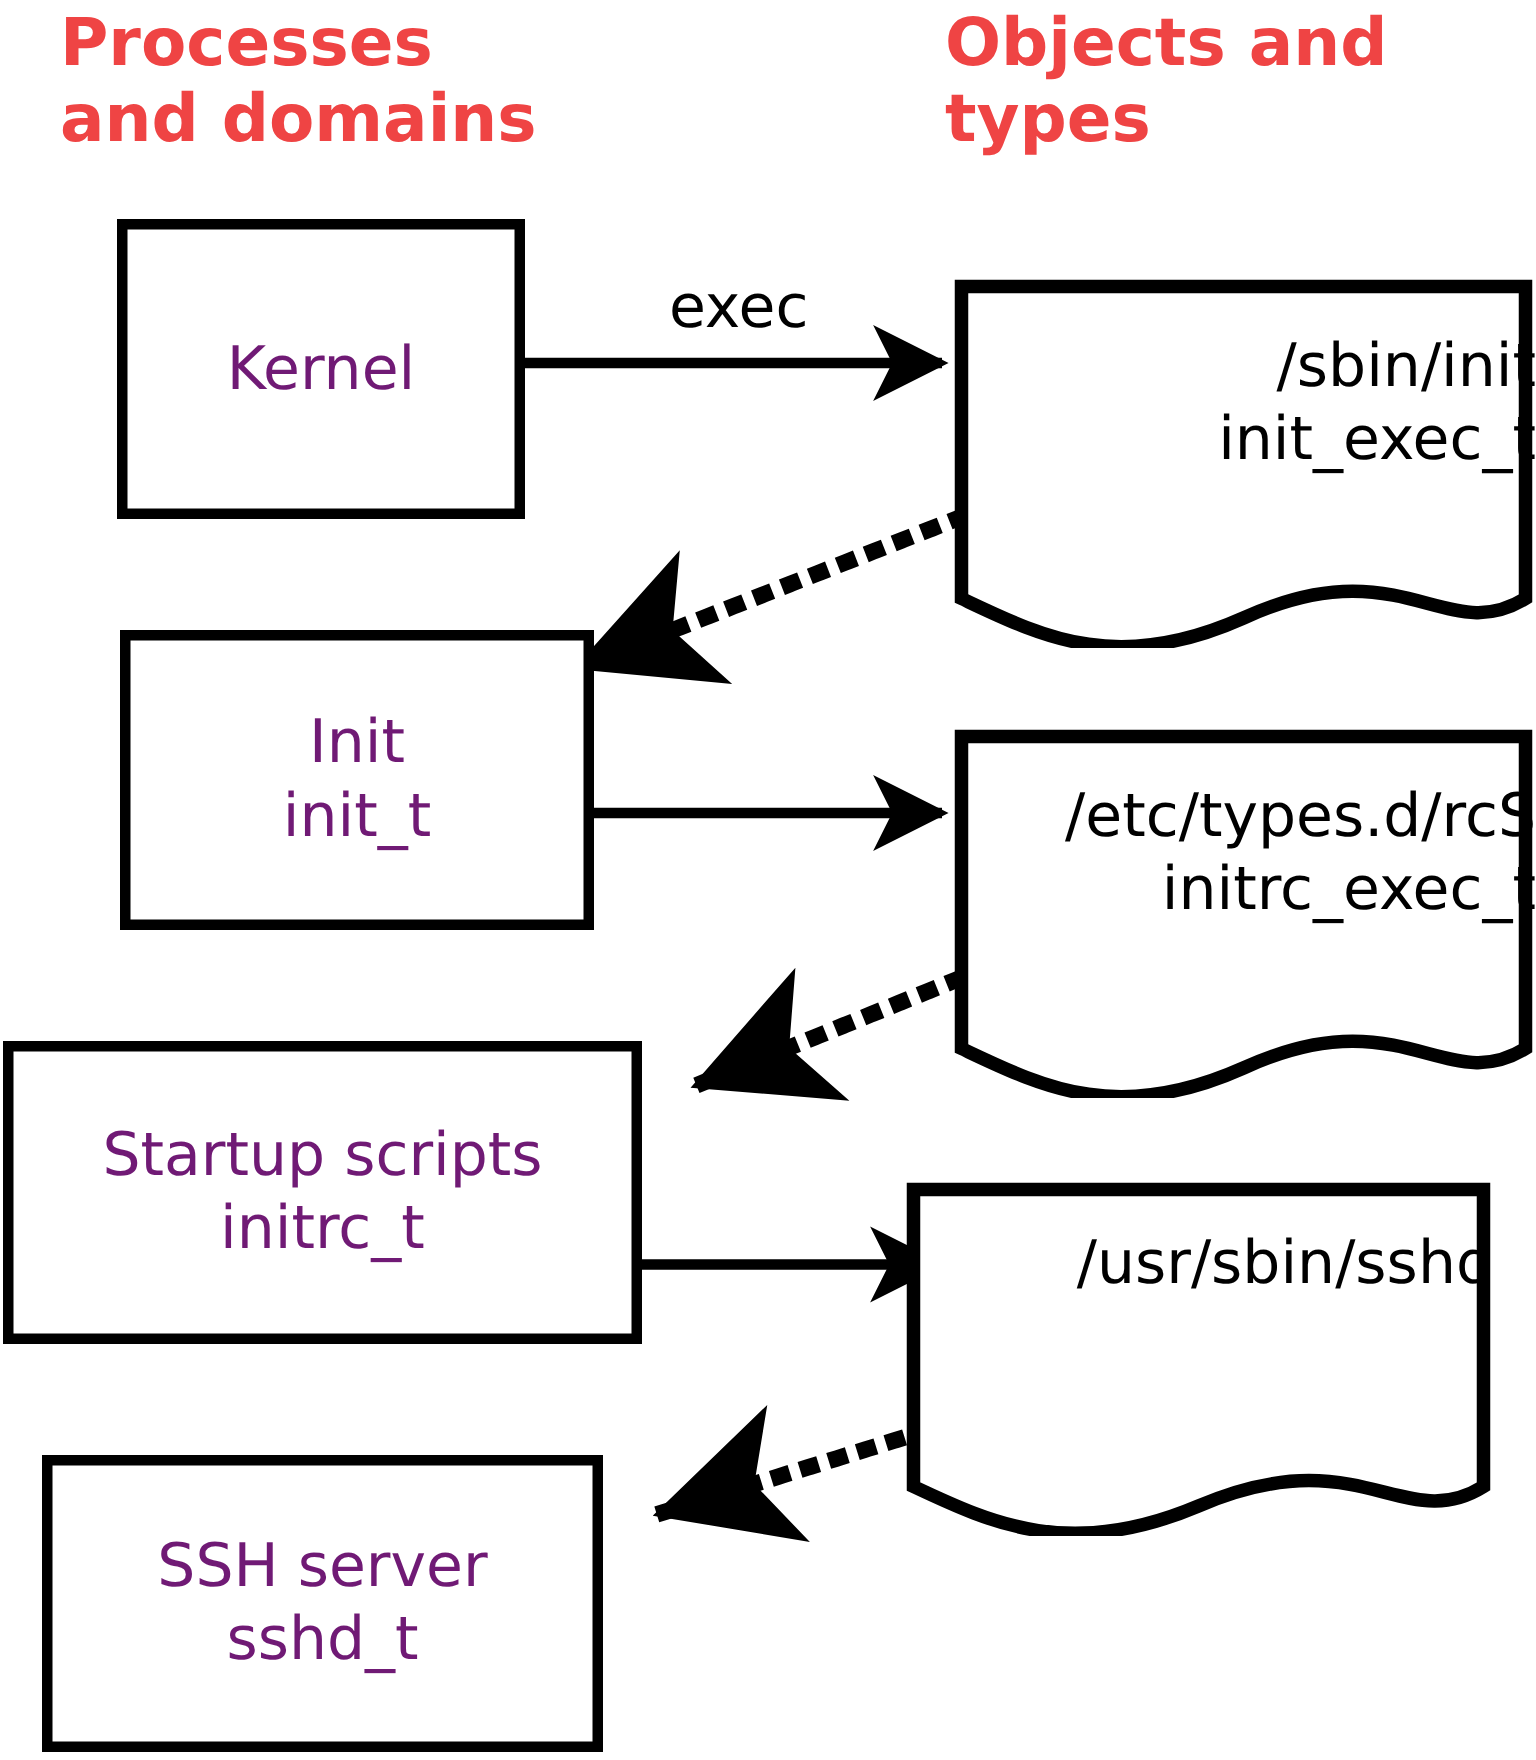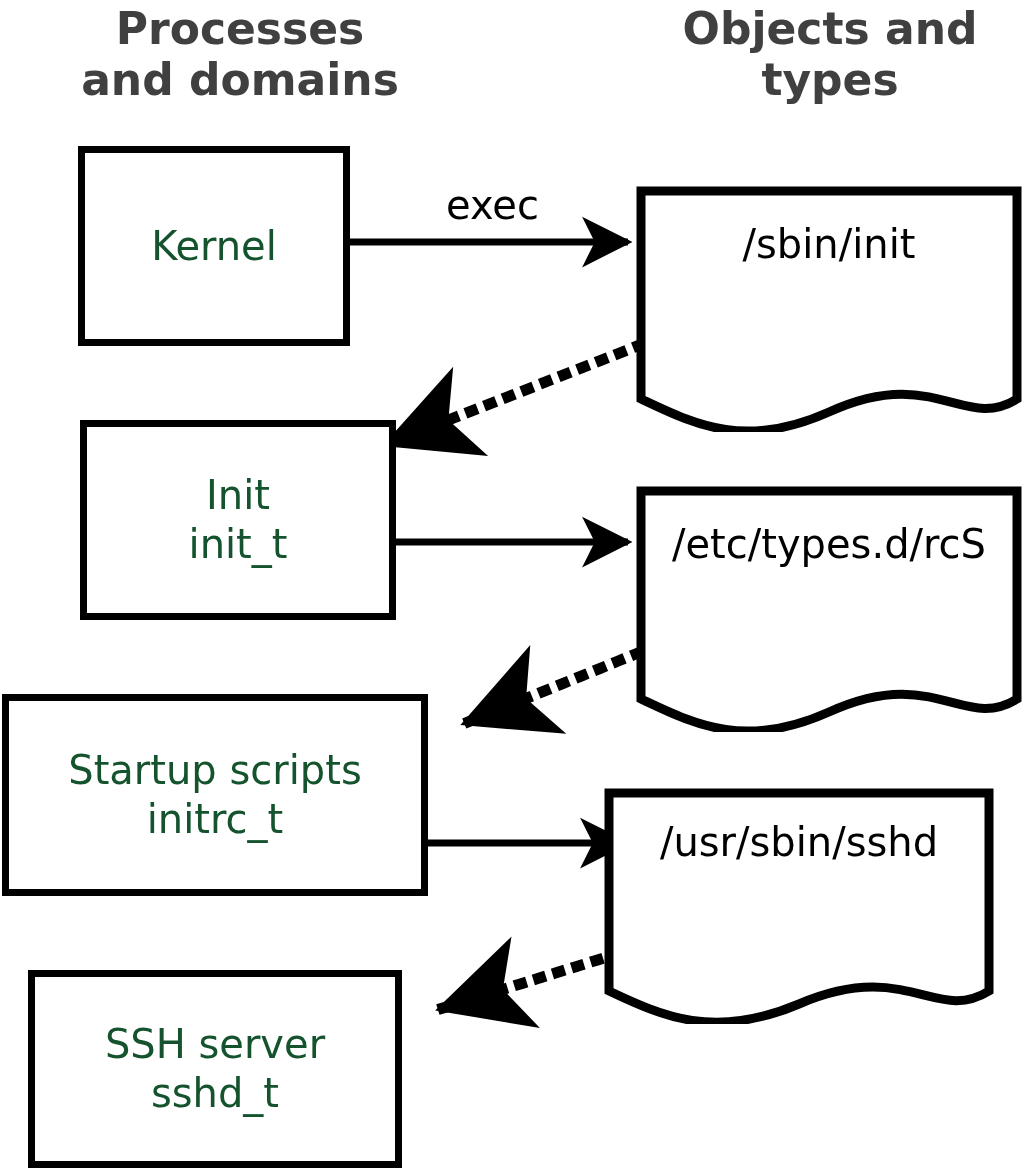--- a/index.html
+++ b/index.html
@@ -16,53 +16,53 @@
     height: 1173px;
     background: #ffffff;
     overflow: hidden;
   }
   .col-header {
     position: absolute;
     font-family: "DejaVu Sans", sans-serif;
     font-weight: bold;
     font-size: 44px;
     line-height: 1.15;
-    text-align: center;
-    color: #404040;
+    text-align: left;
+    color: #ef4444;
     white-space: pre-line;
   }
   #header-left  { left: 40px;  top: 4px;  width: 400px; }
   #header-right { left: 630px; top: 4px;  width: 400px; }
 
   .proc-box {
     position: absolute;
     box-sizing: border-box;
     border: 7px solid #000000;
     background: #ffffff;
     display: flex;
     flex-direction: column;
     align-items: center;
     justify-content: center;
-    color: #14532d;
+    color: #701a75;
     font-family: "DejaVu Sans", sans-serif;
     font-size: 40px;
     line-height: 1.22;
     text-align: center;
   }
   .proc-box .l1, .proc-box .l2 { display: block; }
 
   .doc-shape {
     position: absolute;
   }
   .doc-shape svg { display: block; }
   .doc-label {
     position: absolute;
     left: 0;
     width: 100%;
-    text-align: center;
+    text-align: right;
     color: #000000;
     font-family: "DejaVu Sans", sans-serif;
     font-size: 40px;
     line-height: 1.22;
     pointer-events: none;
   }
   .doc-label .l1, .doc-label .l2 { display: block; white-space: nowrap; }
 
   .edge-layer {
     position: absolute;
@@ -146,31 +146,33 @@
   </div>
 
   <div class="doc-shape" style="left:634px; top:184px; width:390px; height:248px;">
     <svg viewBox="0 0 390 248" width="390" height="248">
       <path d="M 7 7 L 383 7 L 383 215
                C 330 248 300 180 195 228
                C 110 266 60 240 7 215 Z" fill="#ffffff" stroke="#000000" stroke-width="9" stroke-linejoin="miter"></path>
     </svg>
     <div class="doc-label" style="top:36px;">
       <span class="l1">/sbin/init</span>
+      <span class="l2">init_exec_t</span>
     </div>
   </div>
 
   <div class="doc-shape" style="left:634px; top:484px; width:390px; height:248px;">
     <svg viewBox="0 0 390 248" width="390" height="248">
       <path d="M 7 7 L 383 7 L 383 215
                C 330 248 300 180 195 228
                C 110 266 60 240 7 215 Z" fill="#ffffff" stroke="#000000" stroke-width="9" stroke-linejoin="miter"></path>
     </svg>
     <div class="doc-label" style="top:36px;">
       <span class="l1">/etc/types.d/rcS</span>
+      <span class="l2">initrc_exec_t</span>
     </div>
   </div>
 
   <div class="doc-shape" style="left:602px; top:786px; width:394px; height:238px;">
     <svg viewBox="0 0 394 238" width="394" height="238">
       <path d="M 7 7 L 387 7 L 387 205
                C 334 238 304 172 197 218
                C 112 254 60 230 7 205 Z" fill="#ffffff" stroke="#000000" stroke-width="9" stroke-linejoin="miter"></path>
     </svg>
     <div class="doc-label" style="top:32px;">

